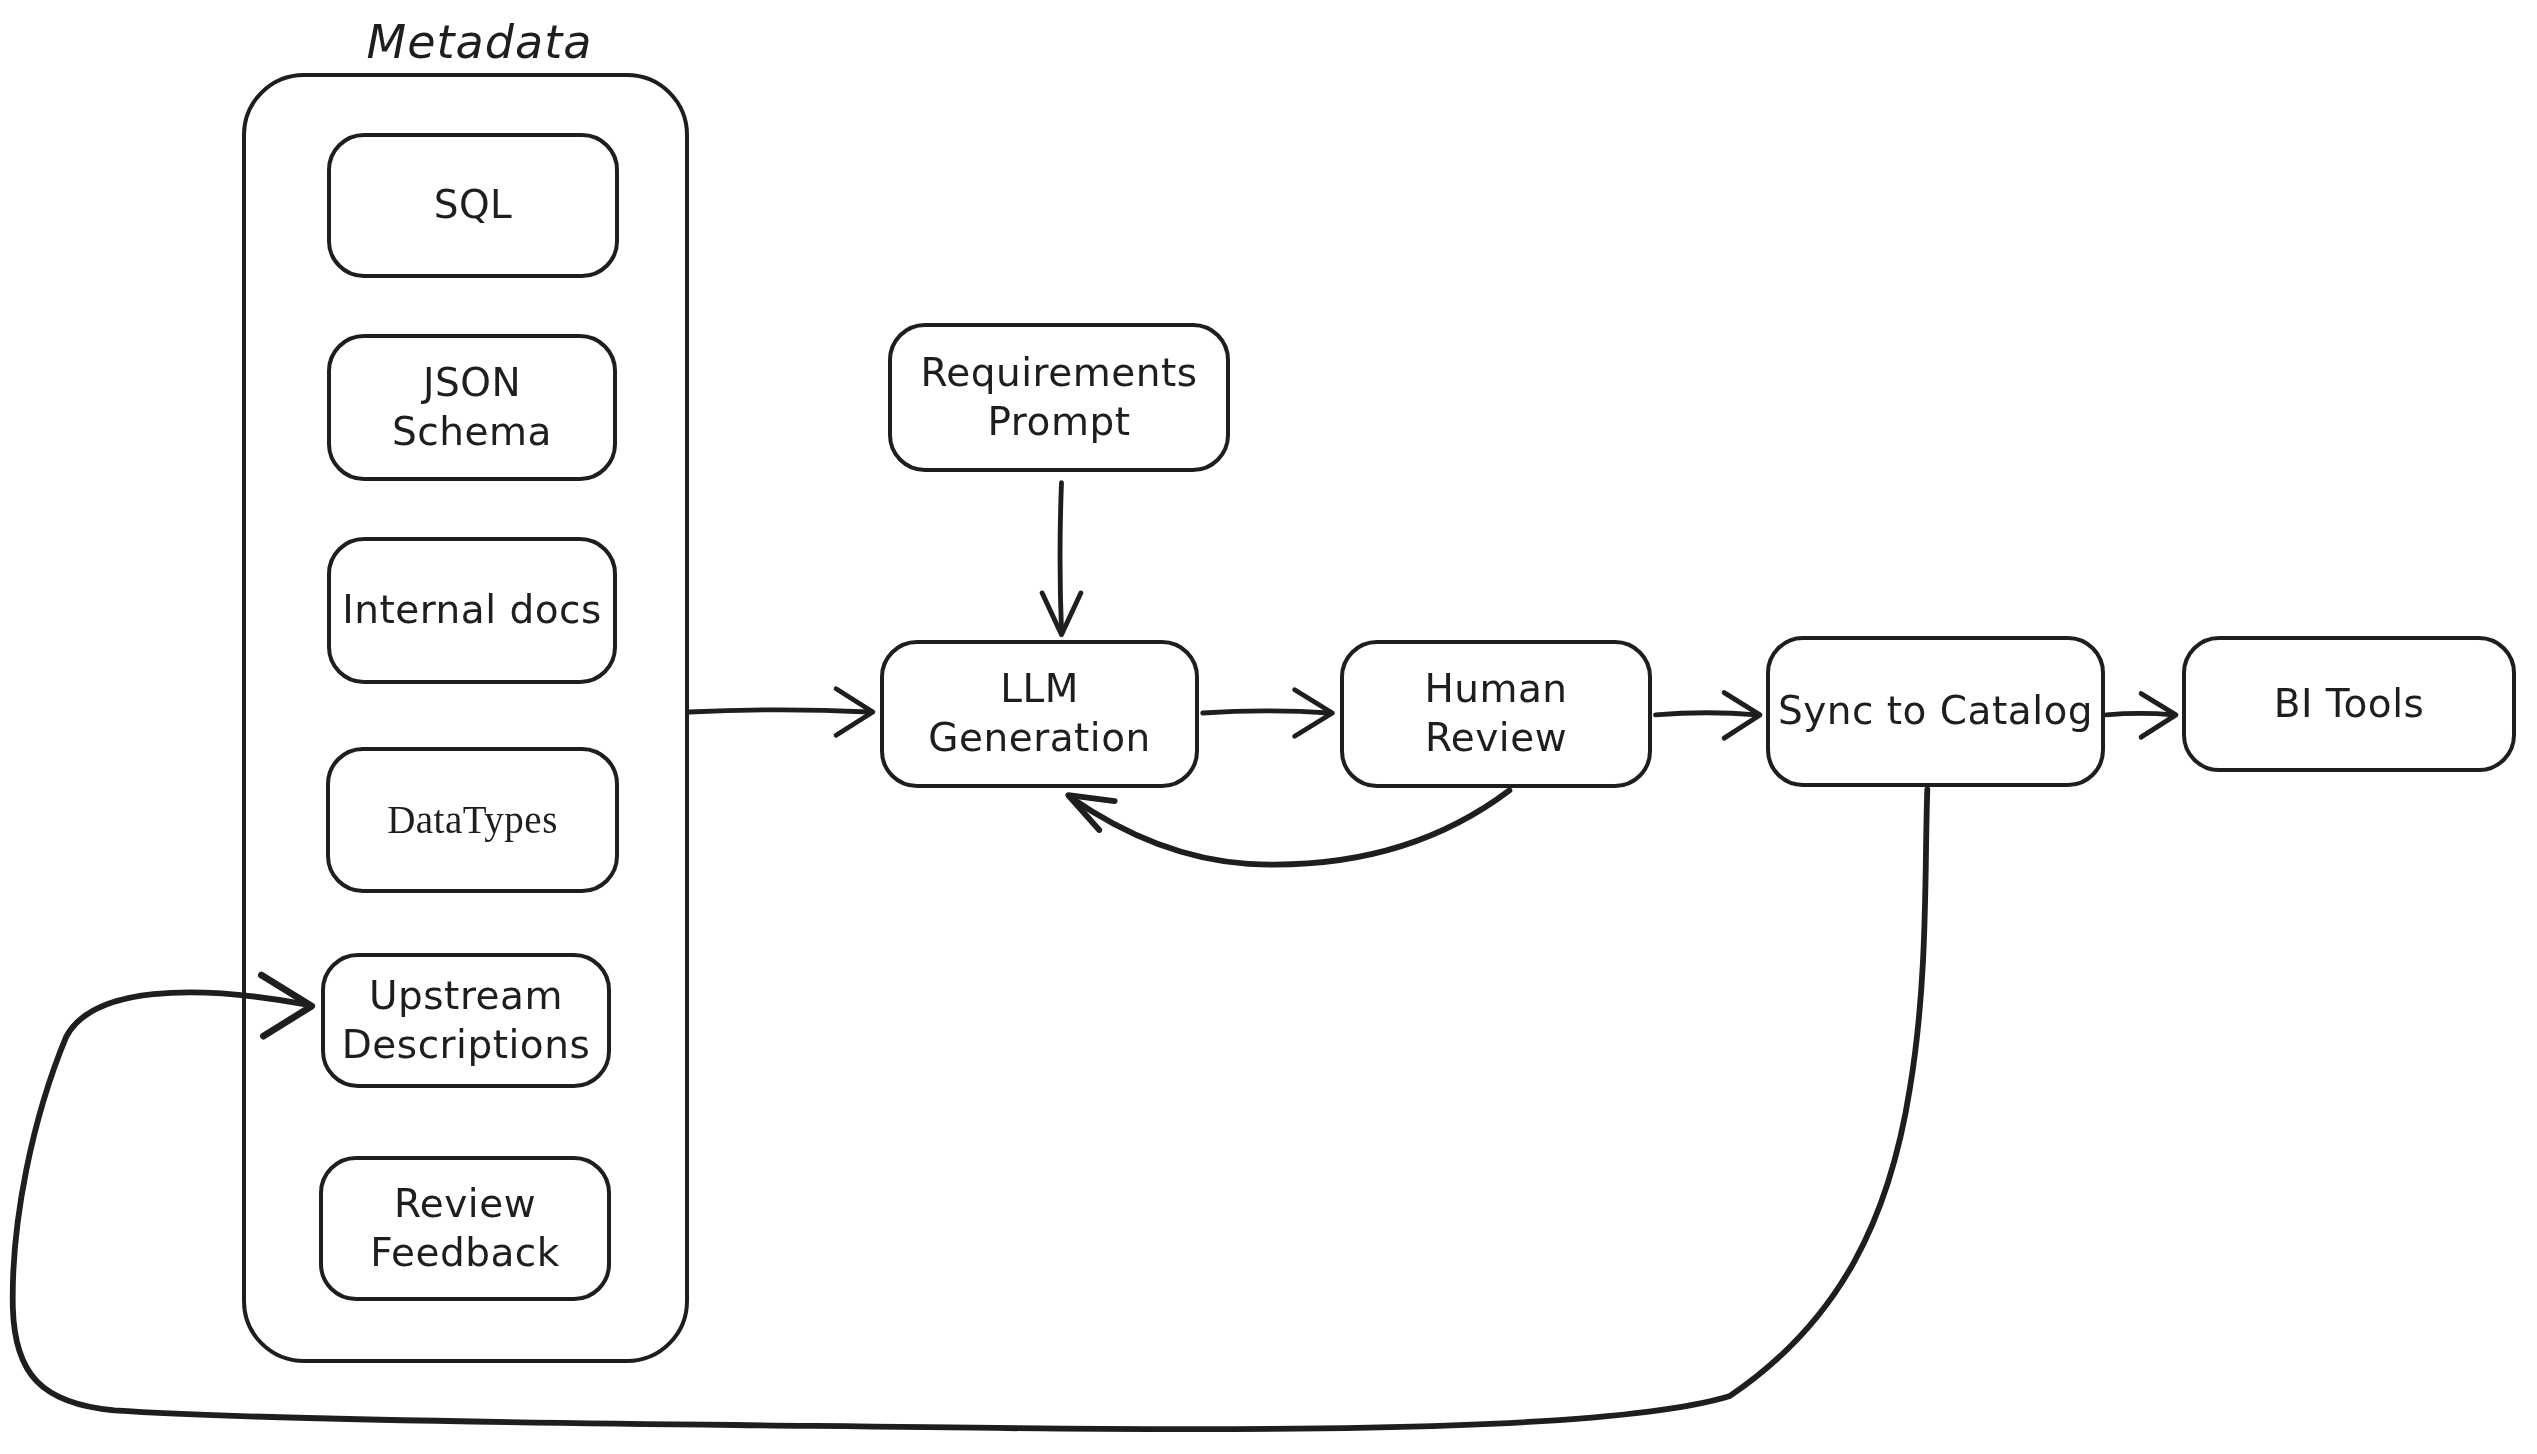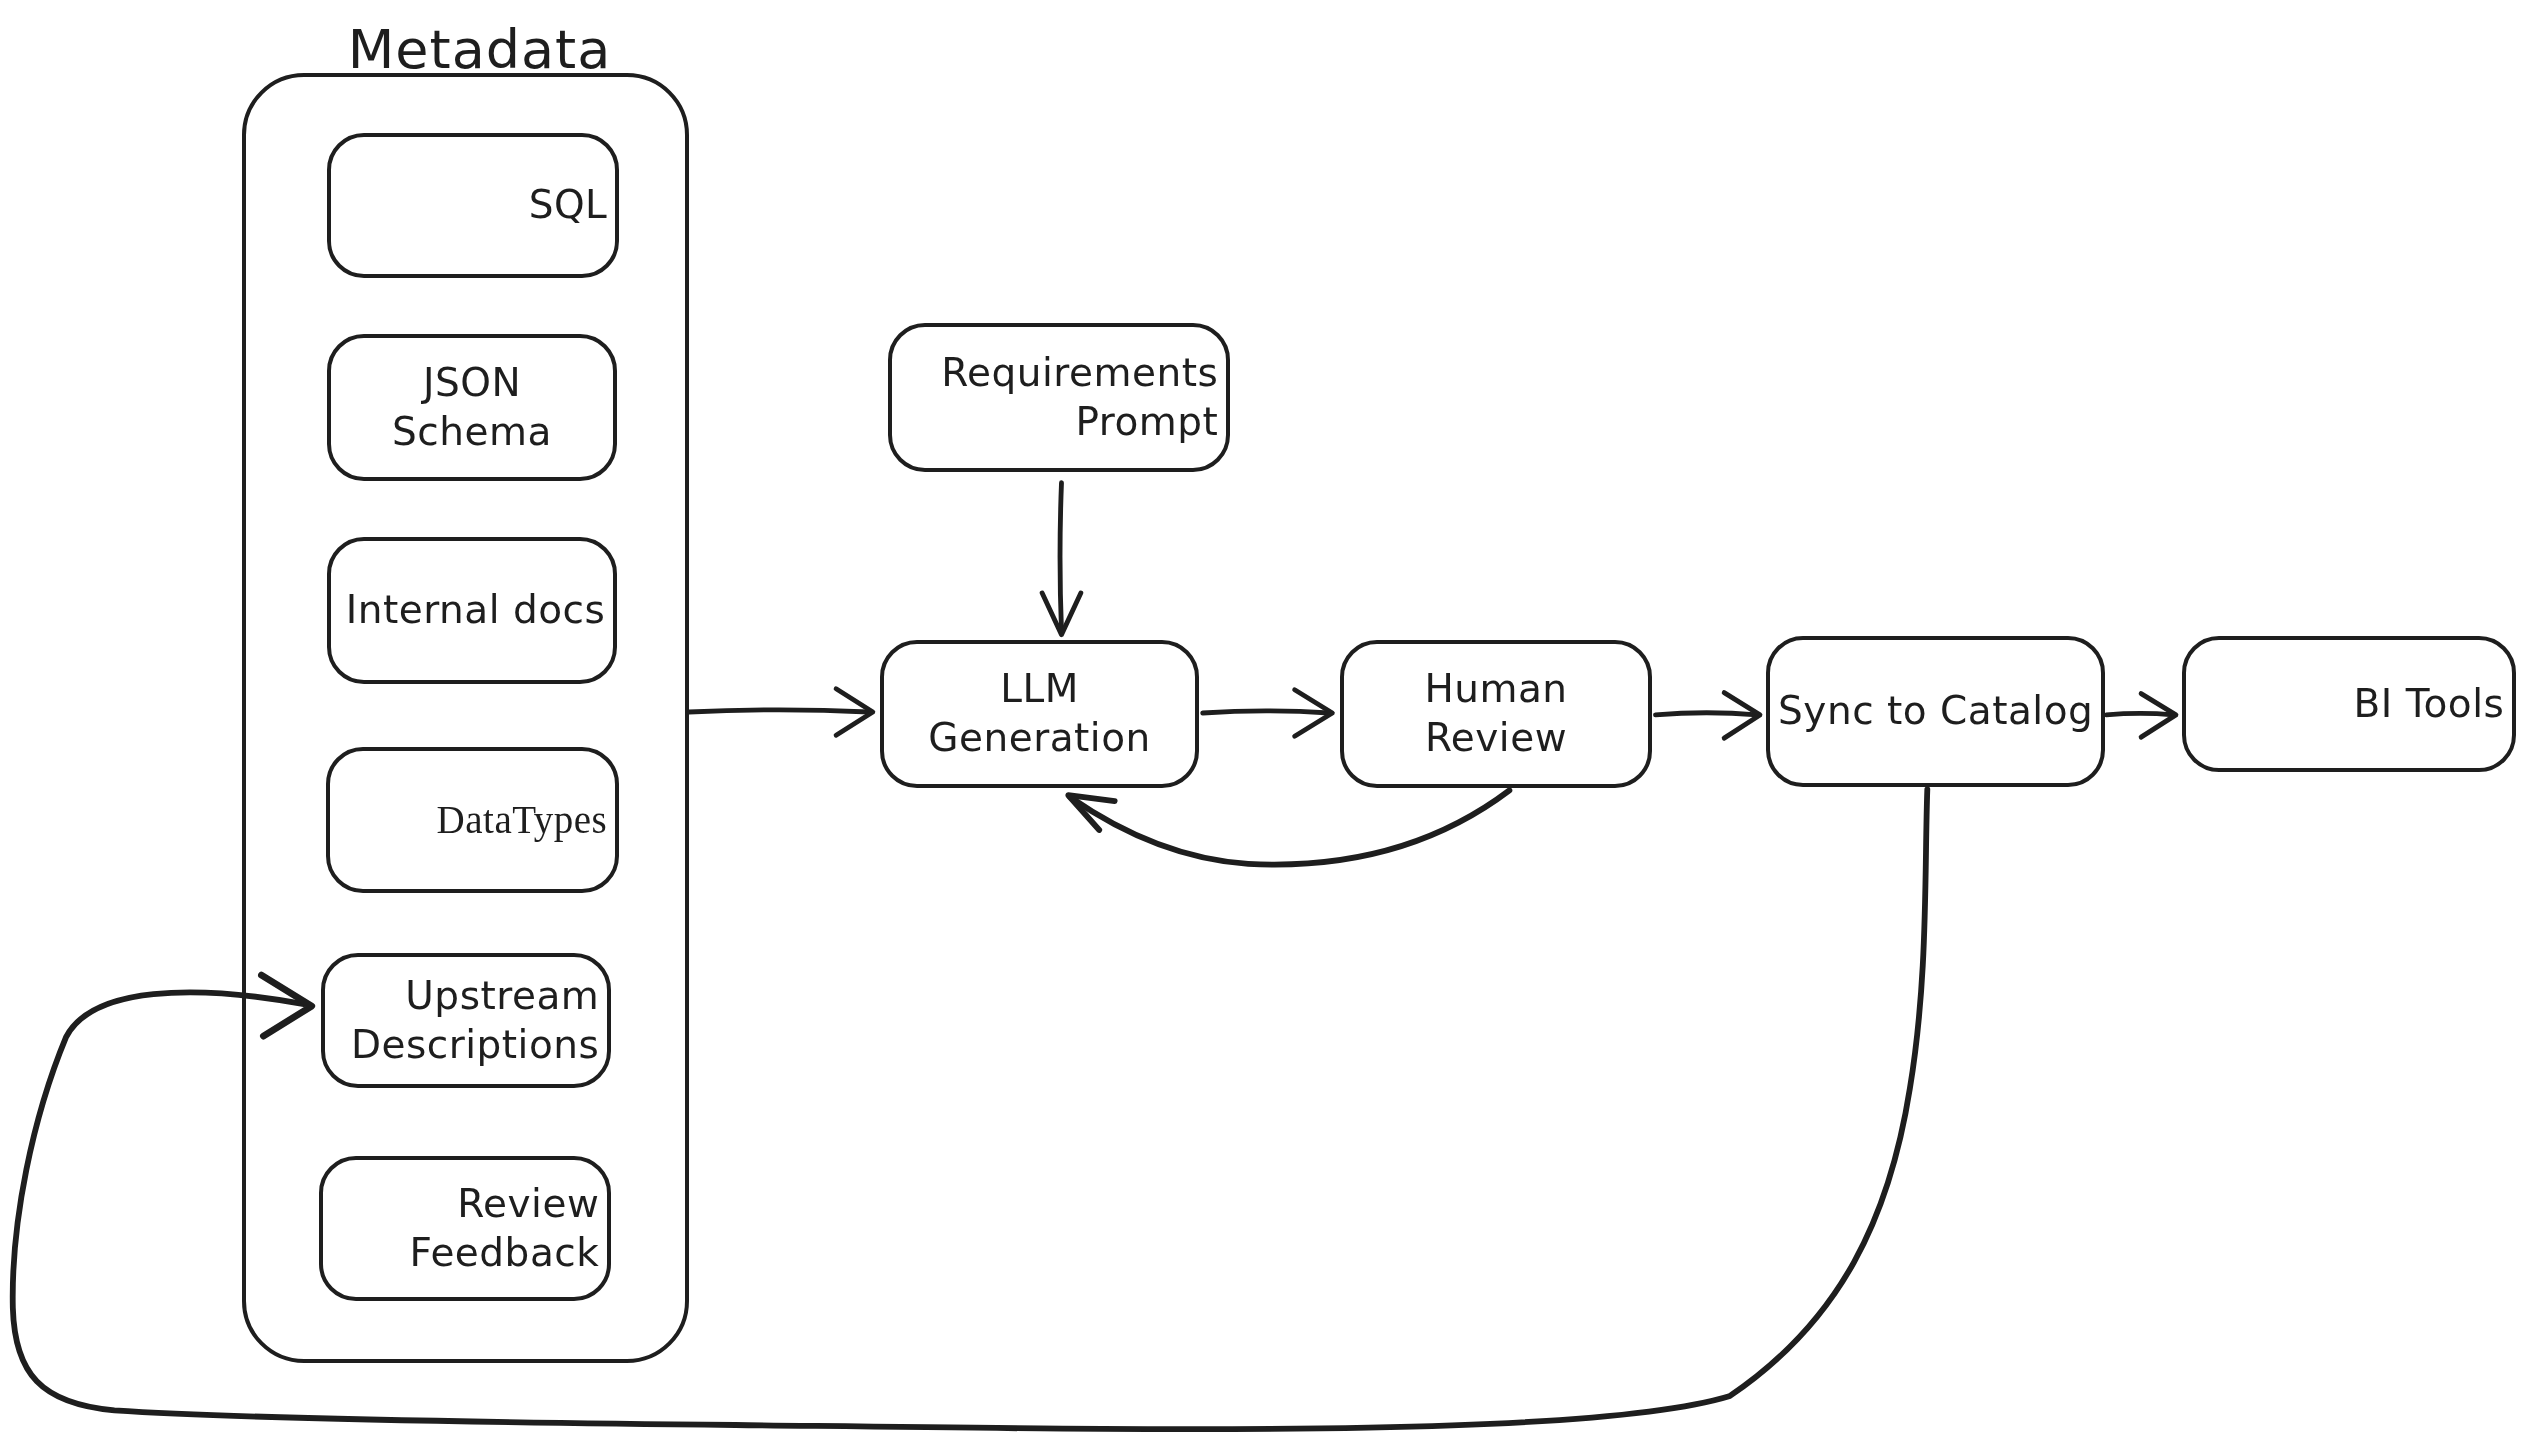--- a/index.html
+++ b/index.html
@@ -24,37 +24,38 @@
     box-sizing: border-box;
     left: 242px; top: 73px;
     width: 447px; height: 1290px;
     border: 4.8px solid #1e1e1e;
     border-radius: 62px;
     background: #ffffff;
     z-index: 1;
   }
   .glabel {
     position: absolute;
-    left: 310px; top: 20px;
+    left: 310px; top: 13px;
     width: 339px; height: 58px;
     display: flex; align-items: center; justify-content: center;
-    font-size: 54px;
+    font-size: 46px;
     letter-spacing: 1px;
     z-index: 3;
+    font-style: italic;
   }
   
   .node {
     position: absolute;
     box-sizing: border-box;
     border: 4.8px solid #1e1e1e;
     border-radius: 37px;
     background: #ffffff;
     display: flex;
     flex-direction: column;
-    align-items: flex-end;
+    align-items: center;
     justify-content: center;
     text-align: center;
     font-size: 39px;
     line-height: 1.25;
     letter-spacing: 0.5px;
     z-index: 2;
     padding: 0 7.7px;
   }
   
   .n-sql            { left: 327px;  top: 133px;  width: 292px; height: 145px; }

